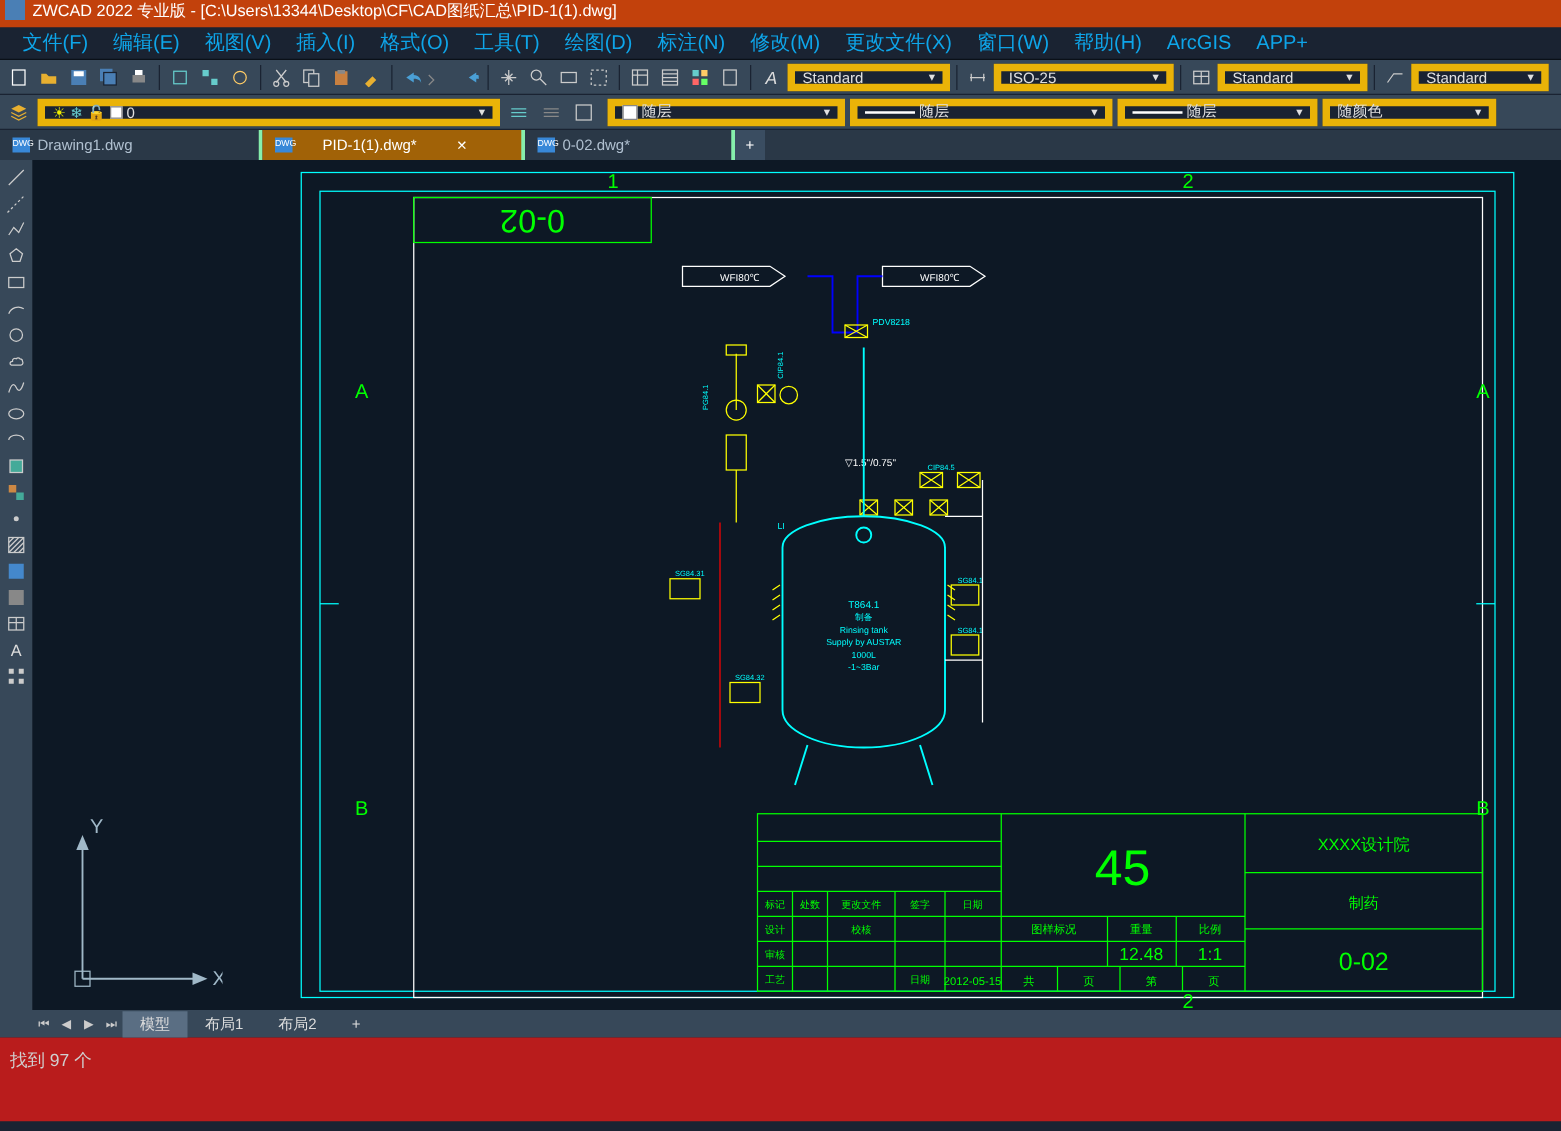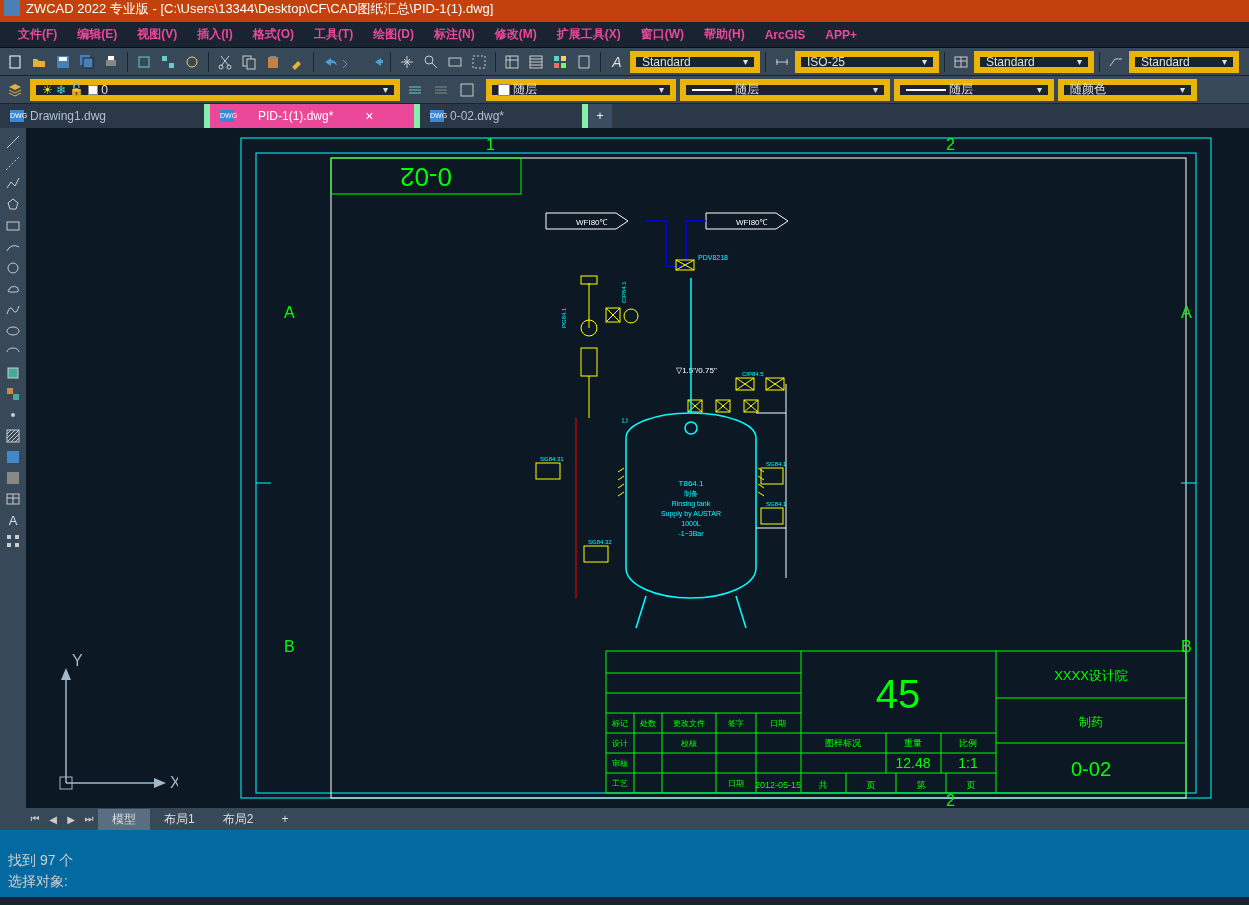--- a/index.html
+++ b/index.html
@@ -1,42 +1,42 @@
 <!DOCTYPE html>
 <html><head>
 <meta charset="utf-8">
 <style>
 * { margin: 0; padding: 0; box-sizing: border-box; font-family: "Microsoft YaHei", Arial, sans-serif; }
 body { background: #1a2332; color: #e0e0e0; width: 1249px; height: 905px; overflow: hidden; font-size: 12px; }
 .titlebar { background: #c2410c; height: 22px; display: flex; padding: 0 4px; }
 .titlebar .icon { width: 16px; height: 16px; background: #4a7fb5; margin-right: 6px; }
 .titlebar .title { color: #fff; font-size: 13px; }
 .menubar { background: #1a2332; height: 26px; display: flex; align-items: center; padding: 0 8px; border-bottom: 1px solid #0a1018; }
-.menubar .menuitem { color: #ec4899; padding: 4px 10px; cursor: pointer; font-size: 12px; font-weight: bold; }
+.menubar .menuitem { color: #0ea5e9; padding: 4px 10px; cursor: pointer; font-size: 16px; }
 .toolbar { background: #374859; height: 28px; display: flex; align-items: center; padding: 0 4px; border-bottom: 1px solid #1a2332; gap: 2px; }
 .toolbar .sep { width: 1px; height: 20px; background: #1a2332; margin: 0 3px; }
 .tbtn { width: 22px; height: 22px; display: flex; align-items: center; justify-content: center; cursor: pointer; border-radius: 2px; }
 .dropdown { background: #1a2332; border: 6px solid #eab308; height: 22px; display: flex; align-items: center; padding: 0 6px; color: #e0e0e0; cursor: pointer; font-size: 12px; }
 .dropdown .arrow { margin-left: auto; font-size: 10px; }
 .layerbar { background: #374859; height: 28px; display: flex; align-items: center; padding: 0 4px; gap: 4px; border-bottom: 1px solid #1a2332; }
 .tabbar { background: #2a3847; height: 24px; display: flex; align-items: center; }
-.filetab { height: 24px; display: flex; align-items: center; padding: 0 10px; color: #b0c0d0; cursor: pointer; border-right: 6px solid #86efac; gap: 6px; font-size: 12px; font-family: monospace; }
-.filetab.active { background: #ec4899; color: #fff; gap: 24px; }
+.filetab { height: 24px; display: flex; align-items: center; padding: 0 10px; color: #b0c0d0; cursor: pointer; border-right: 3px solid #86efac; gap: 6px; font-size: 12px; font-family: monospace; }
+.filetab.active { background: #a16207; color: #fff; gap: 24px; }
 .filetab .closex { margin-left: 8px; font-size: 14px; }
 .filetab .dwgicon { width: 14px; height: 12px; background: #3888d8; display: inline-block; font-size: 7px; color: #fff; text-align: center; line-height: 12px; }
 .addtab { width: 24px; height: 24px; display: flex; align-items: center; justify-content: center; background: #3a4d61; color: #fff; cursor: pointer; }
 .main { display: flex; height: 680px; }
 .lefttools { width: 26px; background: #374859; display: flex; flex-direction: column; align-items: center; padding-top: 4px; gap: 1px; }
 .lefttools .tbtn { width: 22px; height: 20px; }
 .canvas { flex: 1; background: #0d1825; position: relative; overflow: hidden; }
 .bottombar { background: #374859; height: 22px; display: flex; align-items: center; }
 .bottombar .navbtn { width: 18px; height: 18px; display: flex; align-items: center; justify-content: center; cursor: pointer; color: #ccc; font-size: 10px; }
 .bottombar .tab { padding: 2px 14px; cursor: pointer; font-size: 12px; color: #ddd; }
 .bottombar .tab.active { background: #5a6e83; }
-.cmdline { background: #0369a1; padding: 20px 8px; font-family: monospace; font-size: 14px; color: #d0d0d0; height: 67px; line-height: 1.5; }
+.cmdline { background: #b91c1c; padding: 8px 8px; font-family: monospace; font-size: 14px; color: #d0d0d0; height: 67px; line-height: 1.5; }
 .ucs { position: absolute; bottom: 10px; left: 12px; width: 140px; height: 150px; }
 svg text { font-family: Arial, sans-serif; }
 .swatchline { width: 40px; height: 2px; background: #fff; display: inline-block; vertical-align: middle; }
 </style>
 </head>
 <body>
 
 <div class="titlebar">
   <div class="icon"></div>
   <span class="title"><span>ZWCAD 2022 专业版</span> - <span>[C:\Users\13344\Desktop\CF\CAD图纸汇总\PID-1(1).dwg]</span></span>
@@ -45,21 +45,21 @@
 <div class="menubar">
   <div class="menuitem">文件(F)</div>
   <div class="menuitem">编辑(E)</div>
   <div class="menuitem">视图(V)</div>
   <div class="menuitem">插入(I)</div>
   <div class="menuitem">格式(O)</div>
   <div class="menuitem">工具(T)</div>
   <div class="menuitem">绘图(D)</div>
   <div class="menuitem">标注(N)</div>
   <div class="menuitem">修改(M)</div>
-  <div class="menuitem">扩展工具(X)</div>
+  <div class="menuitem">更改文件(X)</div>
   <div class="menuitem">窗口(W)</div>
   <div class="menuitem">帮助(H)</div>
   <div class="menuitem">ArcGIS</div>
   <div class="menuitem">APP+</div>
 </div>
 
 <div class="toolbar">
   <div class="tbtn">
       <svg width="16" height="16">
         <rect x="3" y="2" width="10" height="12" fill="none" stroke="#fff"></rect>
@@ -574,14 +574,13 @@
   <div class="navbtn">▶</div>
   <div class="navbtn">⏭</div>
   <div class="tab active">模型</div>
   <div class="tab">布局1</div>
   <div class="tab">布局2</div>
   <div class="tab">+</div>
 </div>
 
 <div class="cmdline">
   <div>找到 97 个</div>
-  <div>选择对象:</div>
 </div>
 
 </body></html>

